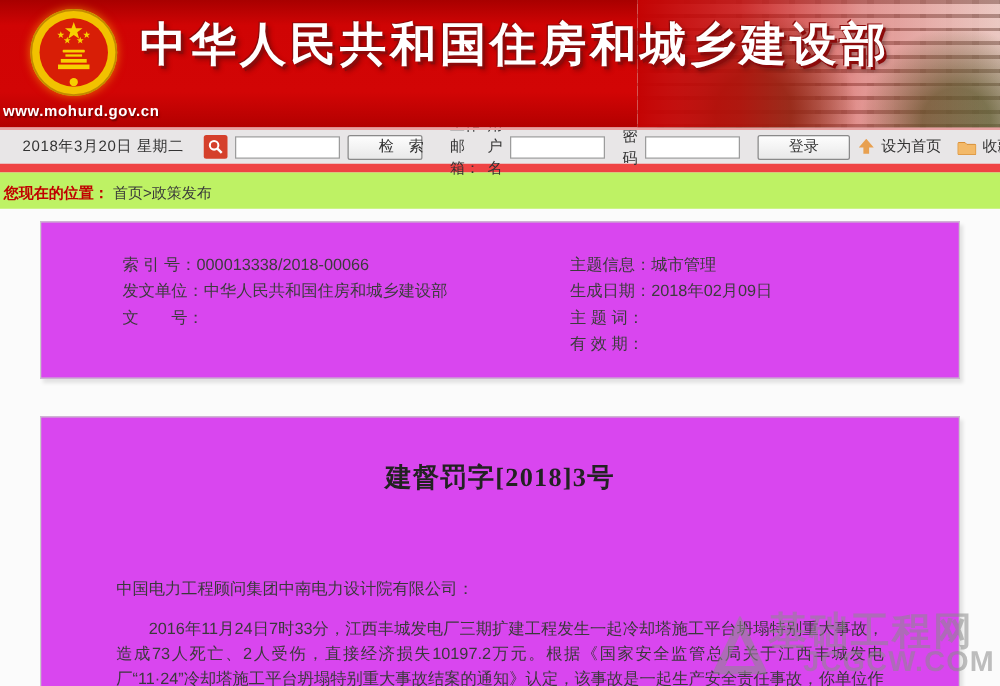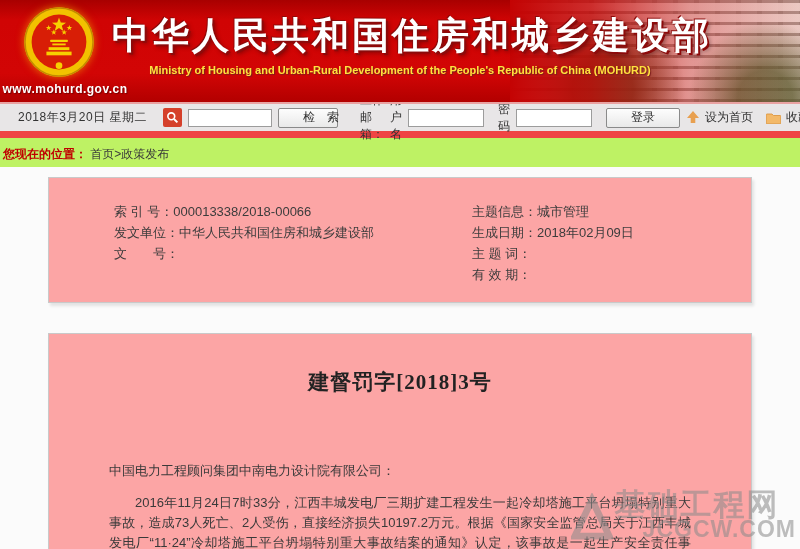--- a/index.html
+++ b/index.html
@@ -47,21 +47,21 @@
   .toolbar a { color:#333; text-decoration:none; white-space:nowrap; }
   .right-links { margin-left:auto; display:flex; align-items:center; gap:5px; }
   .gap-r { margin-right:6px; }
 
   
   .breadcrumb { height:29px; padding:8px 0 0 3px; font-size:12px; background:#bef264; }
   .bc-prefix { color:#c00000; font-weight:bold; }
   .bc-path { color:#3a3a3a; }
 
   
-  .box { margin:0 48px; background:#fca5a5; border:1px solid #c9c9c9;
+  .box { margin:0 32px; background:#d946ef; border:1px solid #c9c9c9;
     box-shadow:2px 3px 3px rgba(0,0,0,0.10);justify-content:space-between; }
   .meta-box { margin-top:10px; height:126px; display:flex; padding:27px 20px 0 65px; }
   .meta-col-left { width:358px; }
   .meta-col-right { flex:1; }
   .meta-row { margin-bottom:7px; font-size:13px; color:#3c3c3c; line-height:14px; }
   .meta-label { white-space:pre; }
   .meta-value { white-space:nowrap; }
 
   .doc-box { margin-top:30px; height:300px; padding:0 60px; }
   .doc-title { margin-top:34px; text-align:center; font-family:"Liberation Serif", serif;
@@ -99,21 +99,20 @@
           <rect x="38" y="47" width="24" height="3" rx="1"></rect>
           <rect x="41" y="52" width="18" height="2.5"></rect>
           <rect x="36" y="57" width="28" height="4"></rect>
           <rect x="33" y="63" width="34" height="5"></rect>
           <circle cx="50" cy="82" r="4.5"></circle>
         </g>
       </svg>
       <div class="site-url">www.mohurd.gov.cn</div>
     </div>
     <div class="banner-title">中华人民共和国住房和城乡建设部</div>
-    <div class="banner-subtitle">Ministry of Housing and Urban-Rural Development of the People's Republic of China (MOHURD)</div>
   </header>
 
   <div class="toolbar">
     <span class="date">2018年3月20日 星期二</span>
     <span class="icon-search">
       <svg width="13" height="13" viewBox="0 0 16 16">
           <circle cx="6.5" cy="6.5" r="4.2" fill="none" stroke="#fff" stroke-width="2"></circle>
           <line x1="9.8" y1="9.8" x2="14" y2="14" stroke="#fff" stroke-width="2.4"></line>
         </svg>
     </span>

